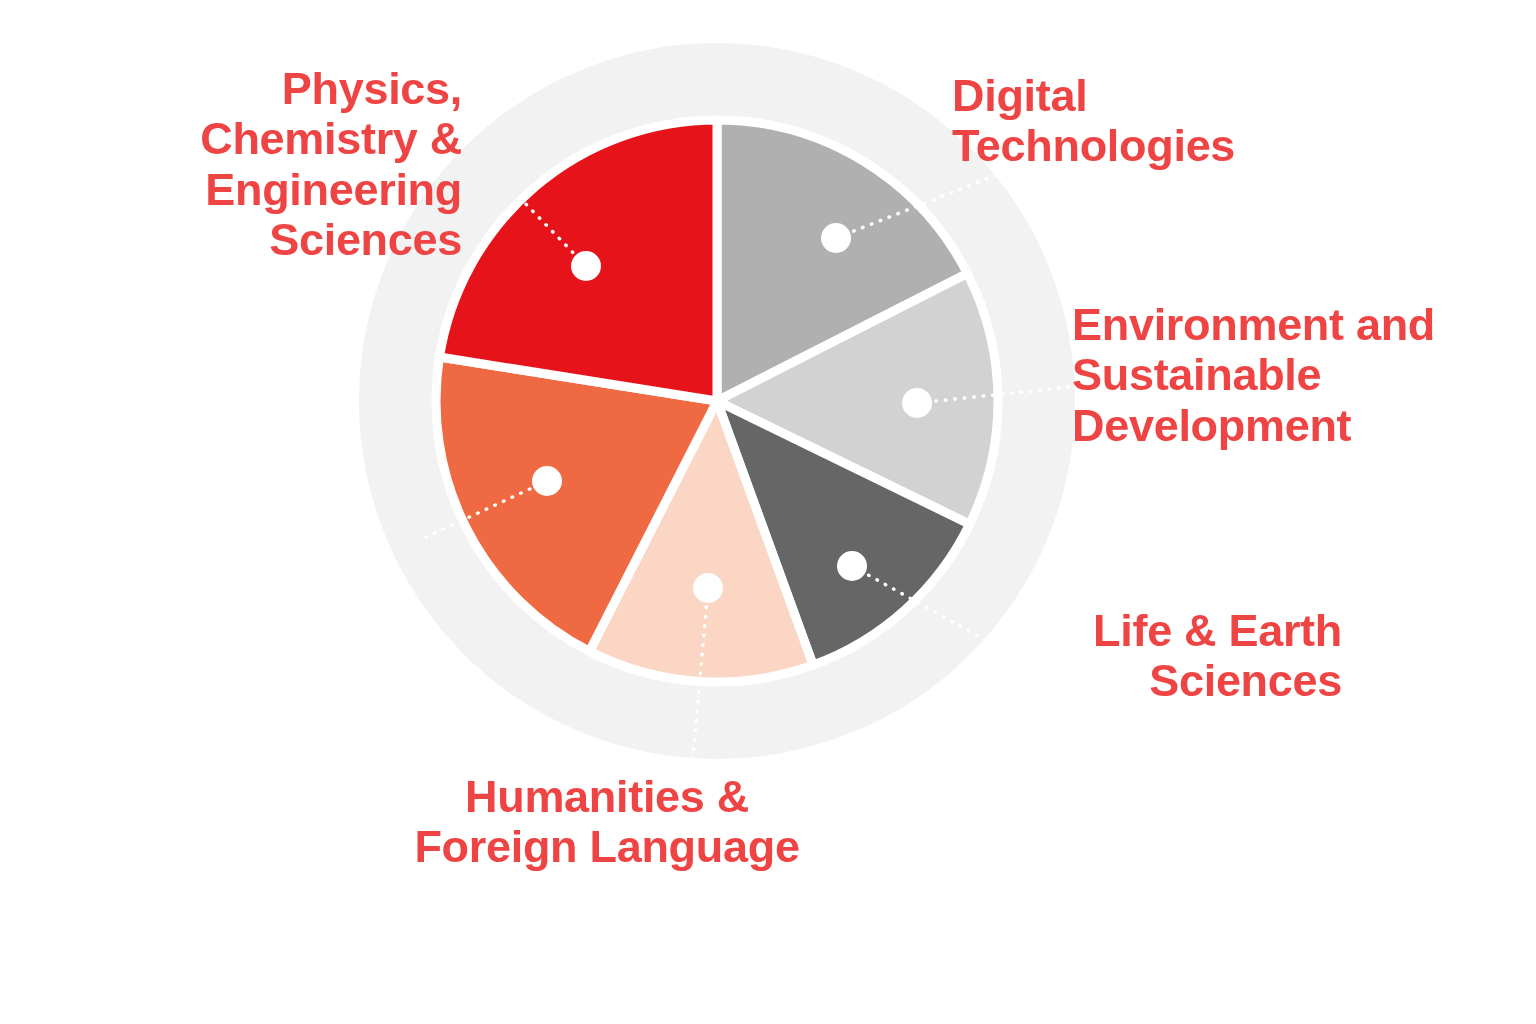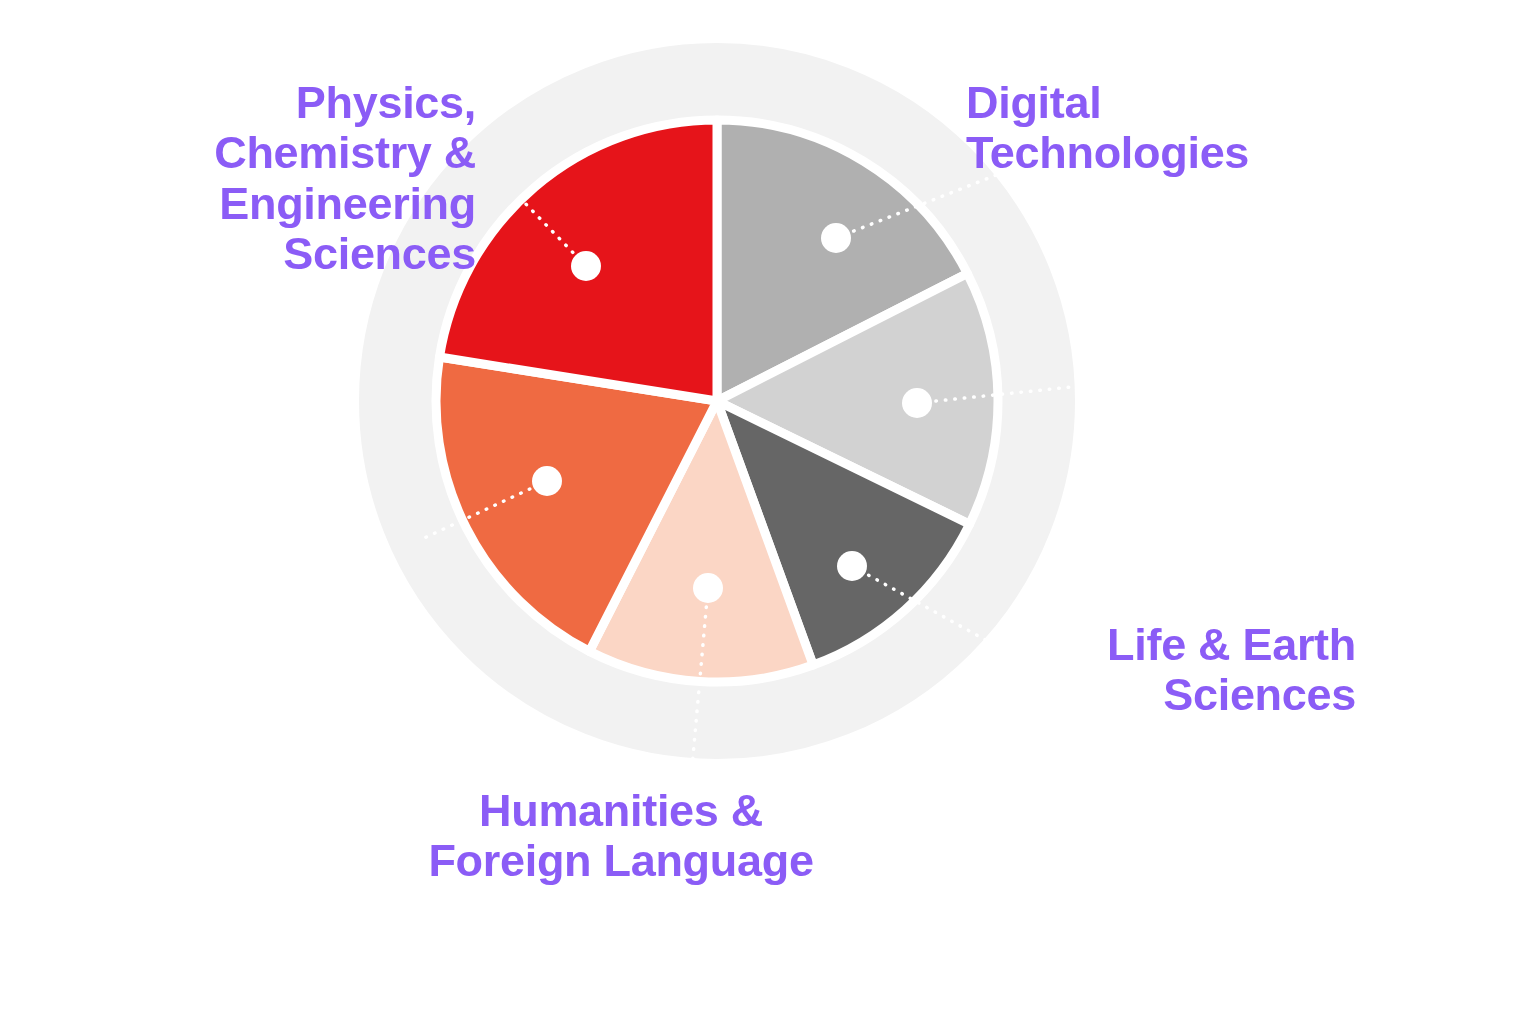--- a/index.html
+++ b/index.html
@@ -21,38 +21,38 @@
   }
   #pie-svg {
     position: absolute;
     left: 0;
     top: 0;
     width: 1536px;
     height: 1024px;
   }
   .chart-label {
     position: absolute;
-    color: #8b5cf6;
+    color: #ef4444;
     font-family: "Liberation Sans", sans-serif;
     font-weight: bold;
     font-size: 45px;
     line-height: 1.12;
     letter-spacing: -0.3px;
     white-space: pre-line;
-    margin: 16px;
+    margin: 2px;
   }
   .lbl-physics {
     left: 130px;
     top: 62px;
     width: 330px;
     text-align: right;
   }
   .lbl-digital {
     left: 950px;
-    top: 62px;
+    top: 69px;
     width: 330px;
     text-align: left;
   }
   .lbl-environment {
     left: 1070px;
     top: 298px;
     width: 400px;
     text-align: left;
   }
   .lbl-life {
@@ -122,20 +122,23 @@
   </svg>
 
   <div class="chart-label lbl-physics">Physics,
 Chemistry &amp;
 Engineering
 Sciences</div>
 
   <div class="chart-label lbl-digital">Digital
 Technologies</div>
 
+  <div class="chart-label lbl-environment">Environment and
+Sustainable
+Development</div>
 
   <div class="chart-label lbl-life">Life &amp; Earth
 Sciences</div>
 
   <div class="chart-label lbl-humanities">Humanities &amp;
 Foreign Language</div>
 
 
 </div>
 

